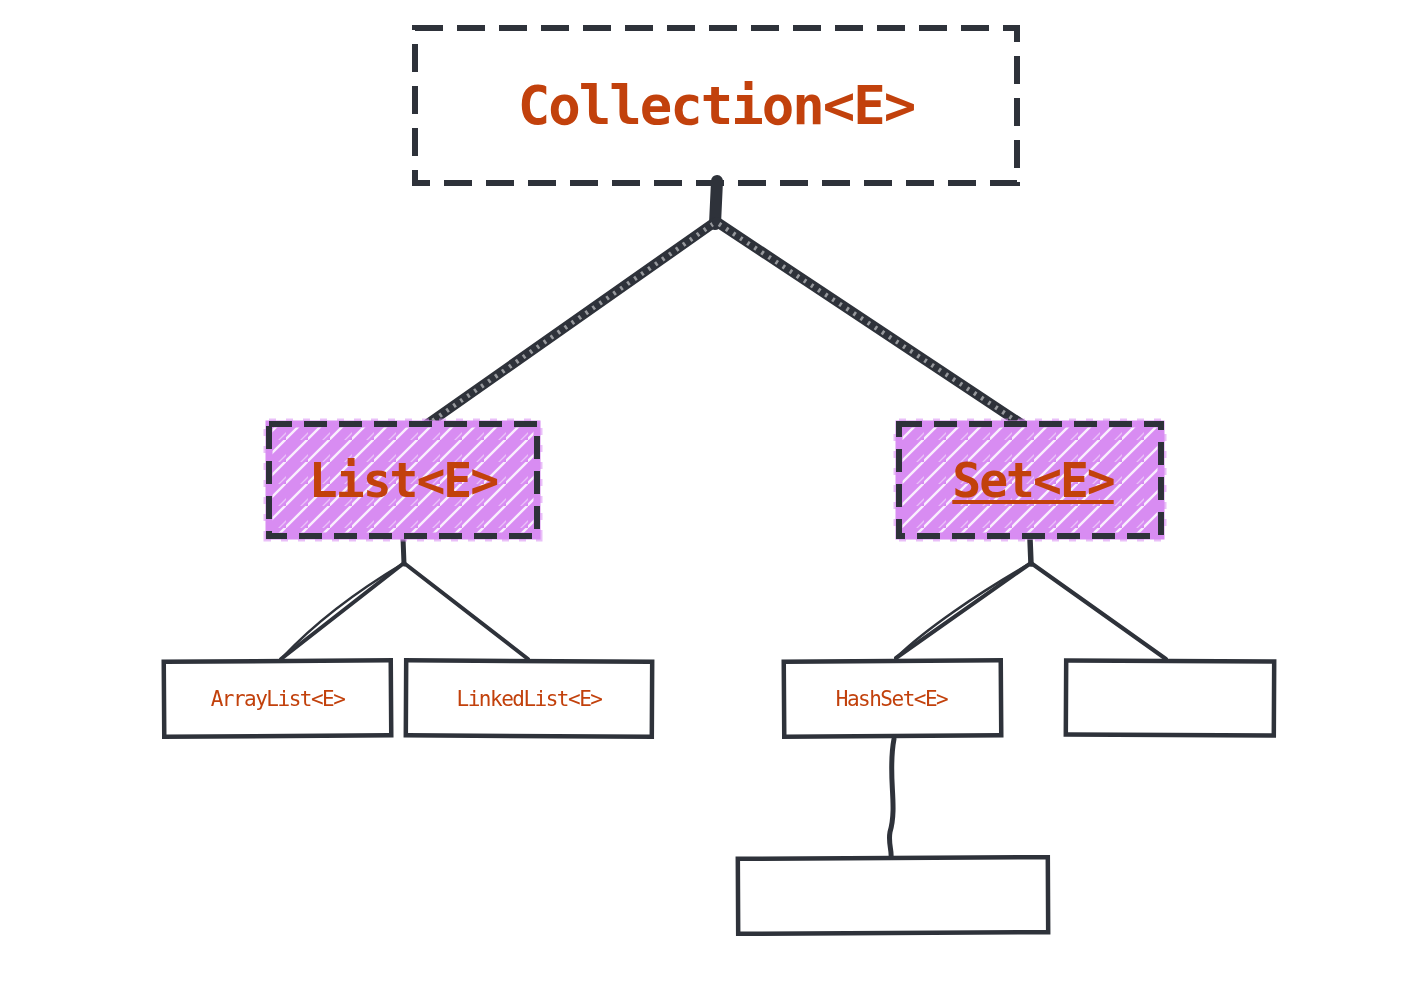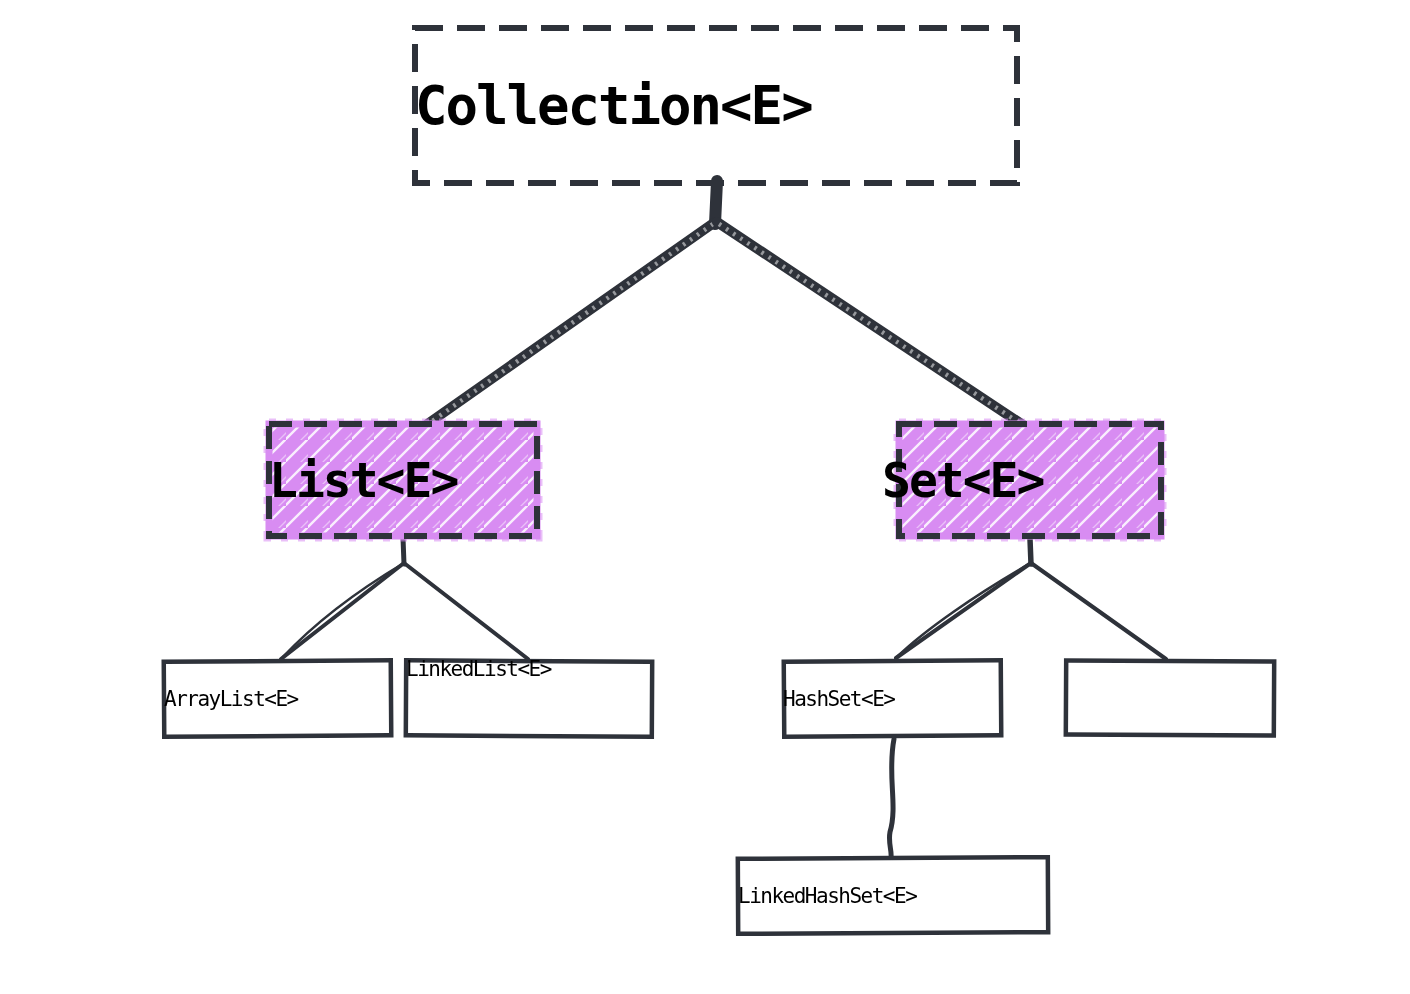--- a/index.html
+++ b/index.html
@@ -6,22 +6,22 @@
   .canvas{
     position:relative;
     width:1410px;height:994px;
     background:#ffffff;
     overflow:hidden;
     font-family:"DejaVu Sans Mono", monospace;
   }
   .edge-layer{position:absolute;left:0;top:0;width:1410px;height:994px;}
   .node-label{
     position:absolute;
-    display:flex;align-items:center;
-    color:#000000;
+    display:flex;align-items:center;justify-content:center;
+    color:#c2410c;
     text-align:center;
     white-space:nowrap;
     user-select:none;
   }
   .lvl-root{font-size:54px;font-weight:bold;letter-spacing:-2px;}
   .lvl-mid{font-size:48px;font-weight:bold;letter-spacing:-2px;}
   .lvl-leaf{font-size:21px;font-weight:400;letter-spacing:-1.5px;}
 </style>
 </head>
 <body>
@@ -73,34 +73,31 @@
   </svg>
 
   <div class="node-label lvl-root" style="left:415px;top:28px;width:602px;height:155px;">
     <span>Collection&lt;E&gt;</span>
   </div>
 
   <div class="node-label lvl-mid" style="left:269px;top:424px;width:268px;height:112px;">
     <span>List&lt;E&gt;</span>
   </div>
 
-  <div class="node-label lvl-mid" style="left:882px;top:424px;width:262px;height:112px;">
+  <div class="node-label lvl-mid" style="left:902px;top:424px;width:262px;height:112px;text-decoration:underline;">
     <span>Set&lt;E&gt;</span>
   </div>
 
   <div class="node-label lvl-leaf" style="left:164px;top:661px;width:227px;height:75px;">
     <span>ArrayList&lt;E&gt;</span>
   </div>
 
-  <div class="node-label lvl-leaf" style="left:406px;top:631px;width:246px;height:75px;">
+  <div class="node-label lvl-leaf" style="left:406px;top:661px;width:246px;height:75px;">
     <span>LinkedList&lt;E&gt;</span>
   </div>
 
   <div class="node-label lvl-leaf" style="left:783px;top:661px;width:217px;height:75px;">
     <span>HashSet&lt;E&gt;</span>
   </div>
 
 
-  <div class="node-label lvl-leaf" style="left:738px;top:858px;width:310px;height:75px;">
-    <span>LinkedHashSet&lt;E&gt;</span>
-  </div>
 
 </div>
 
 </body></html>

